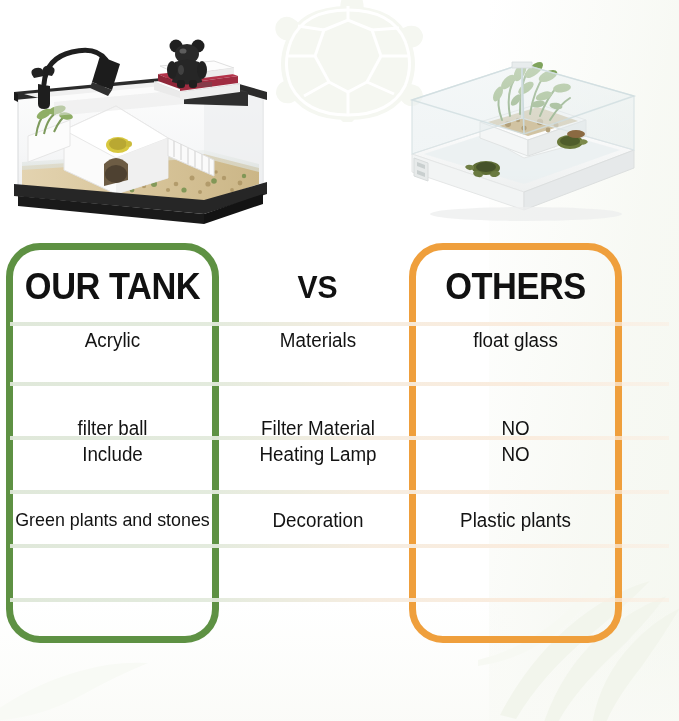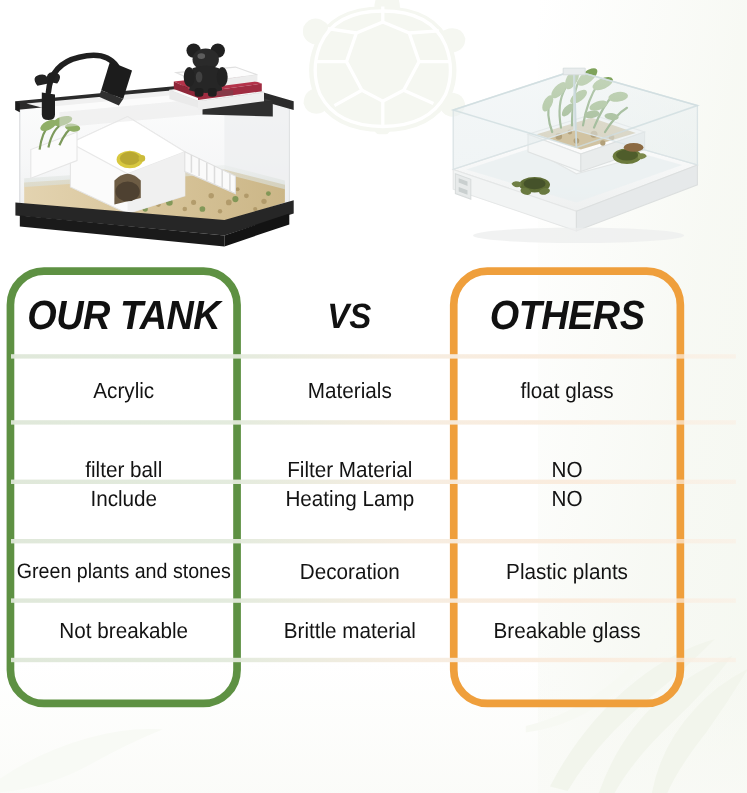--- a/index.html
+++ b/index.html
@@ -44,21 +44,21 @@
     left:6px; width:213px;
     border:7px solid #5e9143;
   }
   #box-other {
     left:409px; width:213px;
     border:7px solid #ef9f3c;
   }
 
   
   #header-row {
-    position:absolute; left:0; top:16px; width:679px; height:62px;font-style:italic;
+    position:absolute; left:0; top:16px; width:679px; height:62px;
   }
   .hdr {
     position:absolute; top:0; height:62px;
     display:flex; align-items:center; justify-content:center;
     color:#111; font-weight:bold;
     font-family:"Liberation Sans", sans-serif;
   }
   #hdr-our   { left:10px;  width:205px; font-size:37px; letter-spacing:-0.5px; transform:scaleX(0.93); }
   #hdr-vs    { left:240px; width:155px; font-size:32px; letter-spacing:0px;   transform:scaleX(0.94); }
   #hdr-other { left:413px; width:205px; font-size:37px; letter-spacing:-0.5px;transform:scaleX(0.93); }
@@ -402,21 +402,21 @@
   <div id="box-other" class="brand-box"></div>
 
   <div id="header-row">
     <div class="hdr" id="hdr-our">OUR TANK</div>
     <div class="hdr" id="hdr-vs">VS</div>
     <div class="hdr" id="hdr-other">OTHERS</div>
   </div>
 
   <div class="sep" style="top:82px;"></div>
 
-  <div class="row" style="top:90px;">
+  <div class="row" style="top:74px;">
     <div class="cell ours">Acrylic</div>
     <div class="cell label">Materials</div>
     <div class="cell theirs">float glass</div>
   </div>
   <div class="sep" style="top:142px;"></div>
 
   <div class="row" style="top:162px;">
     <div class="cell ours">filter ball</div>
     <div class="cell label">Filter Material</div>
     <div class="cell theirs">NO</div>
@@ -430,20 +430,15 @@
   </div>
   <div class="sep" style="top:250px;"></div>
 
   <div class="row" style="top:254px;">
     <div class="cell ours" style="font-size:19px;">Green plants and stones</div>
     <div class="cell label">Decoration</div>
     <div class="cell theirs">Plastic plants</div>
   </div>
   <div class="sep" style="top:304px;"></div>
 
-  <div class="row" style="top:308px;">
-    <div class="cell ours">Not breakable</div>
-    <div class="cell label">Brittle material</div>
-    <div class="cell theirs">Breakable glass</div>
-  </div>
   <div class="sep" style="top:358px;"></div>
 
 </div>
 
 </body></html>

